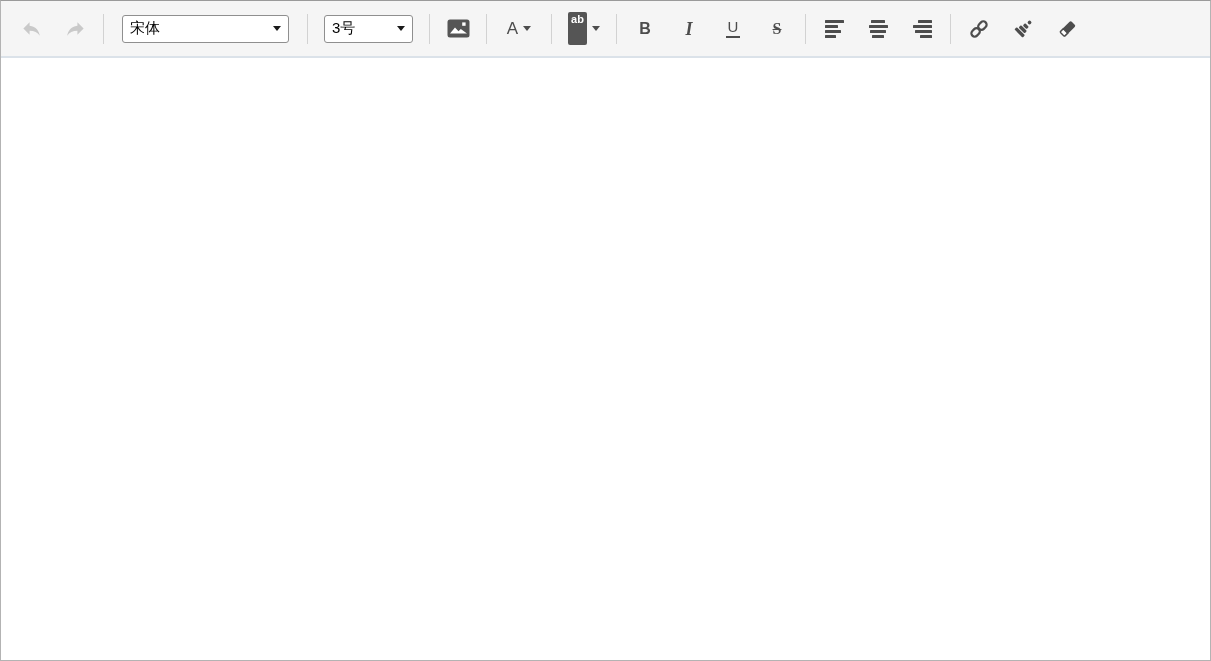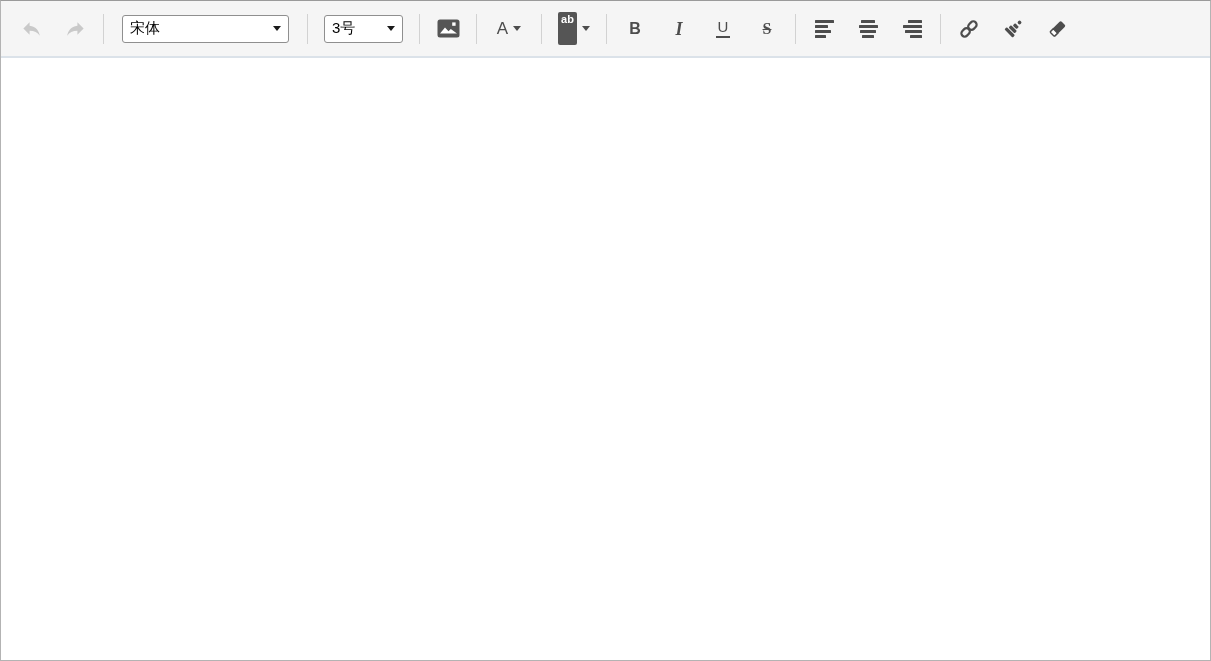--- a/index.html
+++ b/index.html
@@ -26,21 +26,21 @@
   }
   .tb-btn.wide { width:52px; }
   .tb-btn:disabled { cursor:default; }
   .select {
     height:28px; box-sizing:border-box; flex:0 0 auto;
     background:#fff; border:1px solid #8f8f8f; border-radius:3px;
     display:flex; align-items:center; justify-content:space-between;
     padding:0 7px; font-size:15px; color:#000; cursor:pointer;
   }
   .select.font { width:167px; margin:0 12px; }
-  .select.size { width:79px; margin:0 10px; }
+  .select.size { width:89px; margin:0 10px; }
   .caret {
     width:0; height:0;
     border-left:4px solid transparent; border-right:4px solid transparent;
     border-top:5px solid #1a1a1a;
     margin-left:6px;
   }
   .mini-caret {
     width:0; height:0;
     border-left:4px solid transparent; border-right:4px solid transparent;
     border-top:5px solid #4d4d4d;

